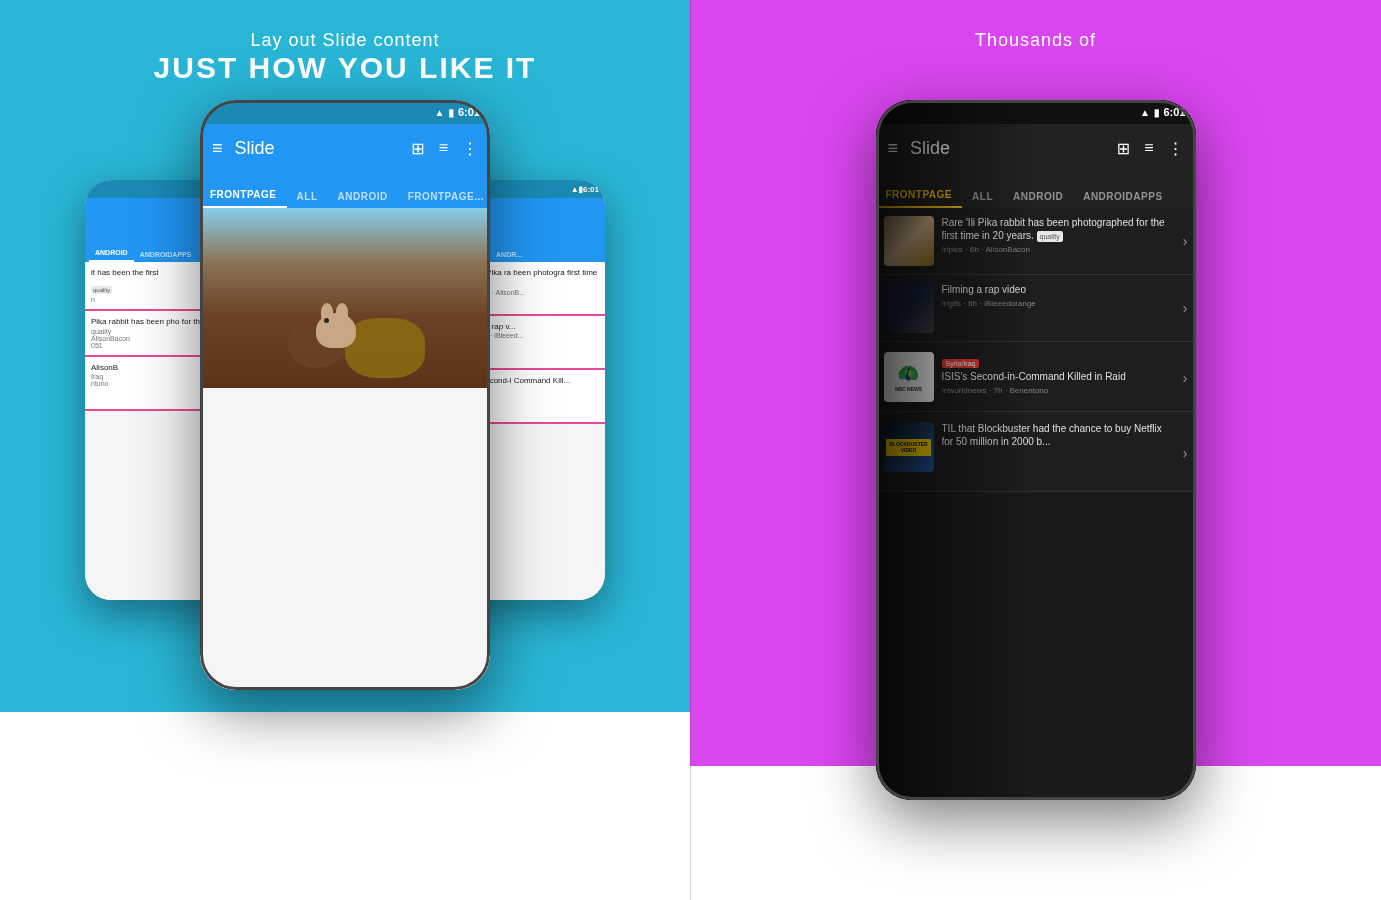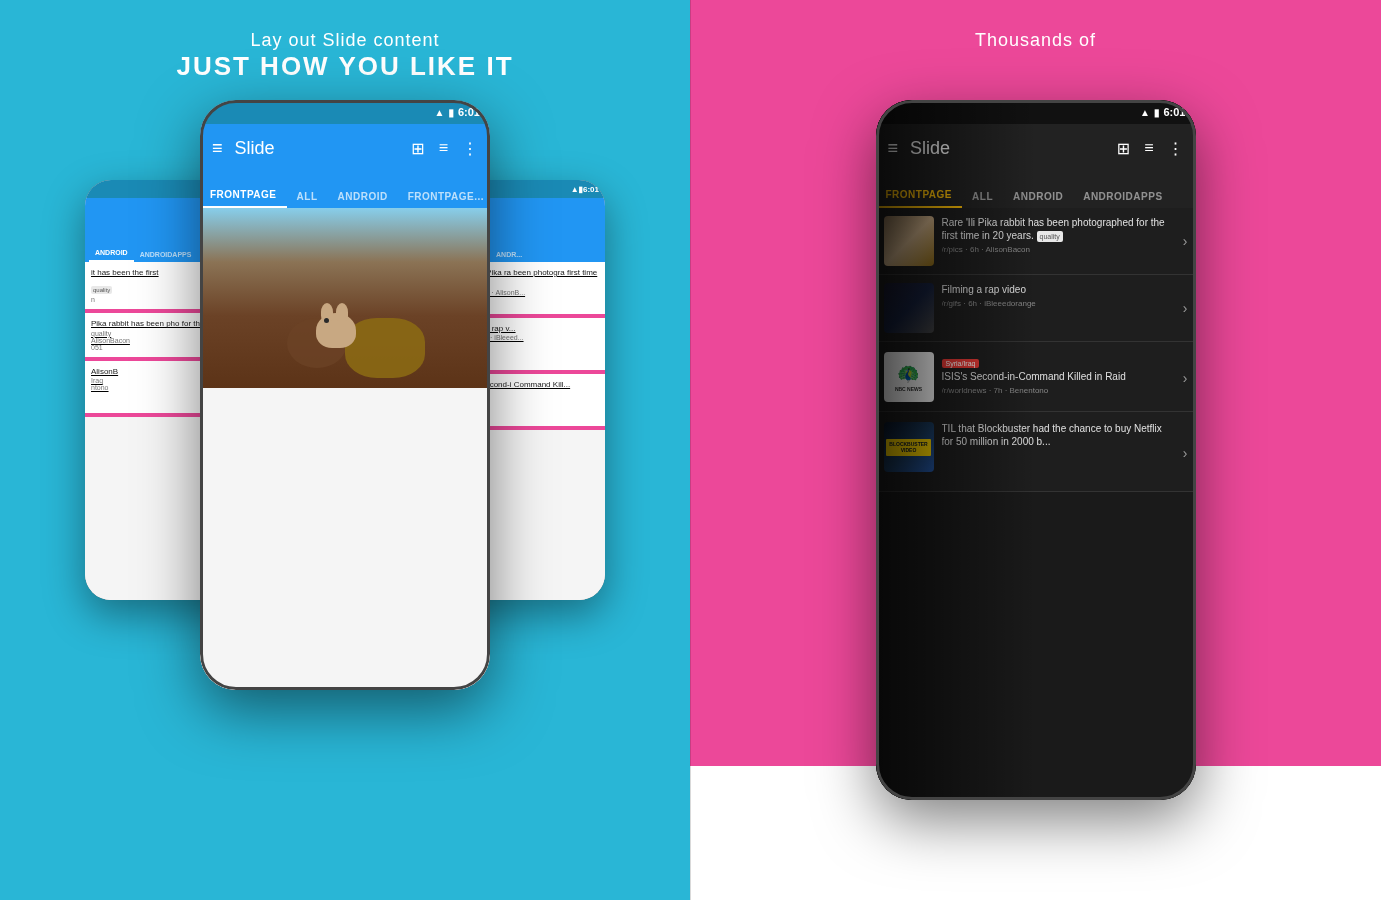--- a/index.html
+++ b/index.html
@@ -7,52 +7,52 @@
       width: 1381px;
       height: 900px;
       display: flex;
       font-family: 'Arial', sans-serif;
       overflow: hidden;
     }
 
     
     .left-panel {
       width: 690px;
-      height: 900px;
+      height: 712px;
       background: #29b6d6;
       position: relative;
       display: flex;
       flex-direction: column;
       align-items: center;
     }
 
     .left-panel .header-text {
       text-align: center;
       padding-top: 30px;
       color: white;
     }
 
     .left-panel .header-text .sub {
       font-size: 18px;
       font-weight: 300;
       letter-spacing: 1px;
     }
 
     .left-panel .header-text .main {
-      font-size: 26px;
+      font-size: 30px;
       font-weight: 900;
       text-transform: uppercase;
       letter-spacing: 2px;
     }
 
     
     .right-panel {
       width: 691px;
       height: 766px;
-      background: #ec4899;
+      background: #d946ef;
       position: relative;
       display: flex;
       flex-direction: column;
       align-items: center;
     }
 
     .right-panel .header-text {
       text-align: center;
       padding-top: 30px;
       color: white;
@@ -482,24 +482,23 @@
 
     .small-content {
       flex: 1;
       overflow: hidden;
       background: #f5f5f5;
     }
 
     .small-news-item {
       display: flex;
       background: white;
-      border-bottom: 4px solid #ec4899;
+      border-bottom: 2px solid #ec4899;
       padding: 6px;
       gap: 6px;
-      text-decoration: underline;
     }
 
     .small-news-thumb {
       width: 40px;
       height: 40px;
       border-radius: 3px;
       flex-shrink: 0;
     }
 
     .small-news-content {

